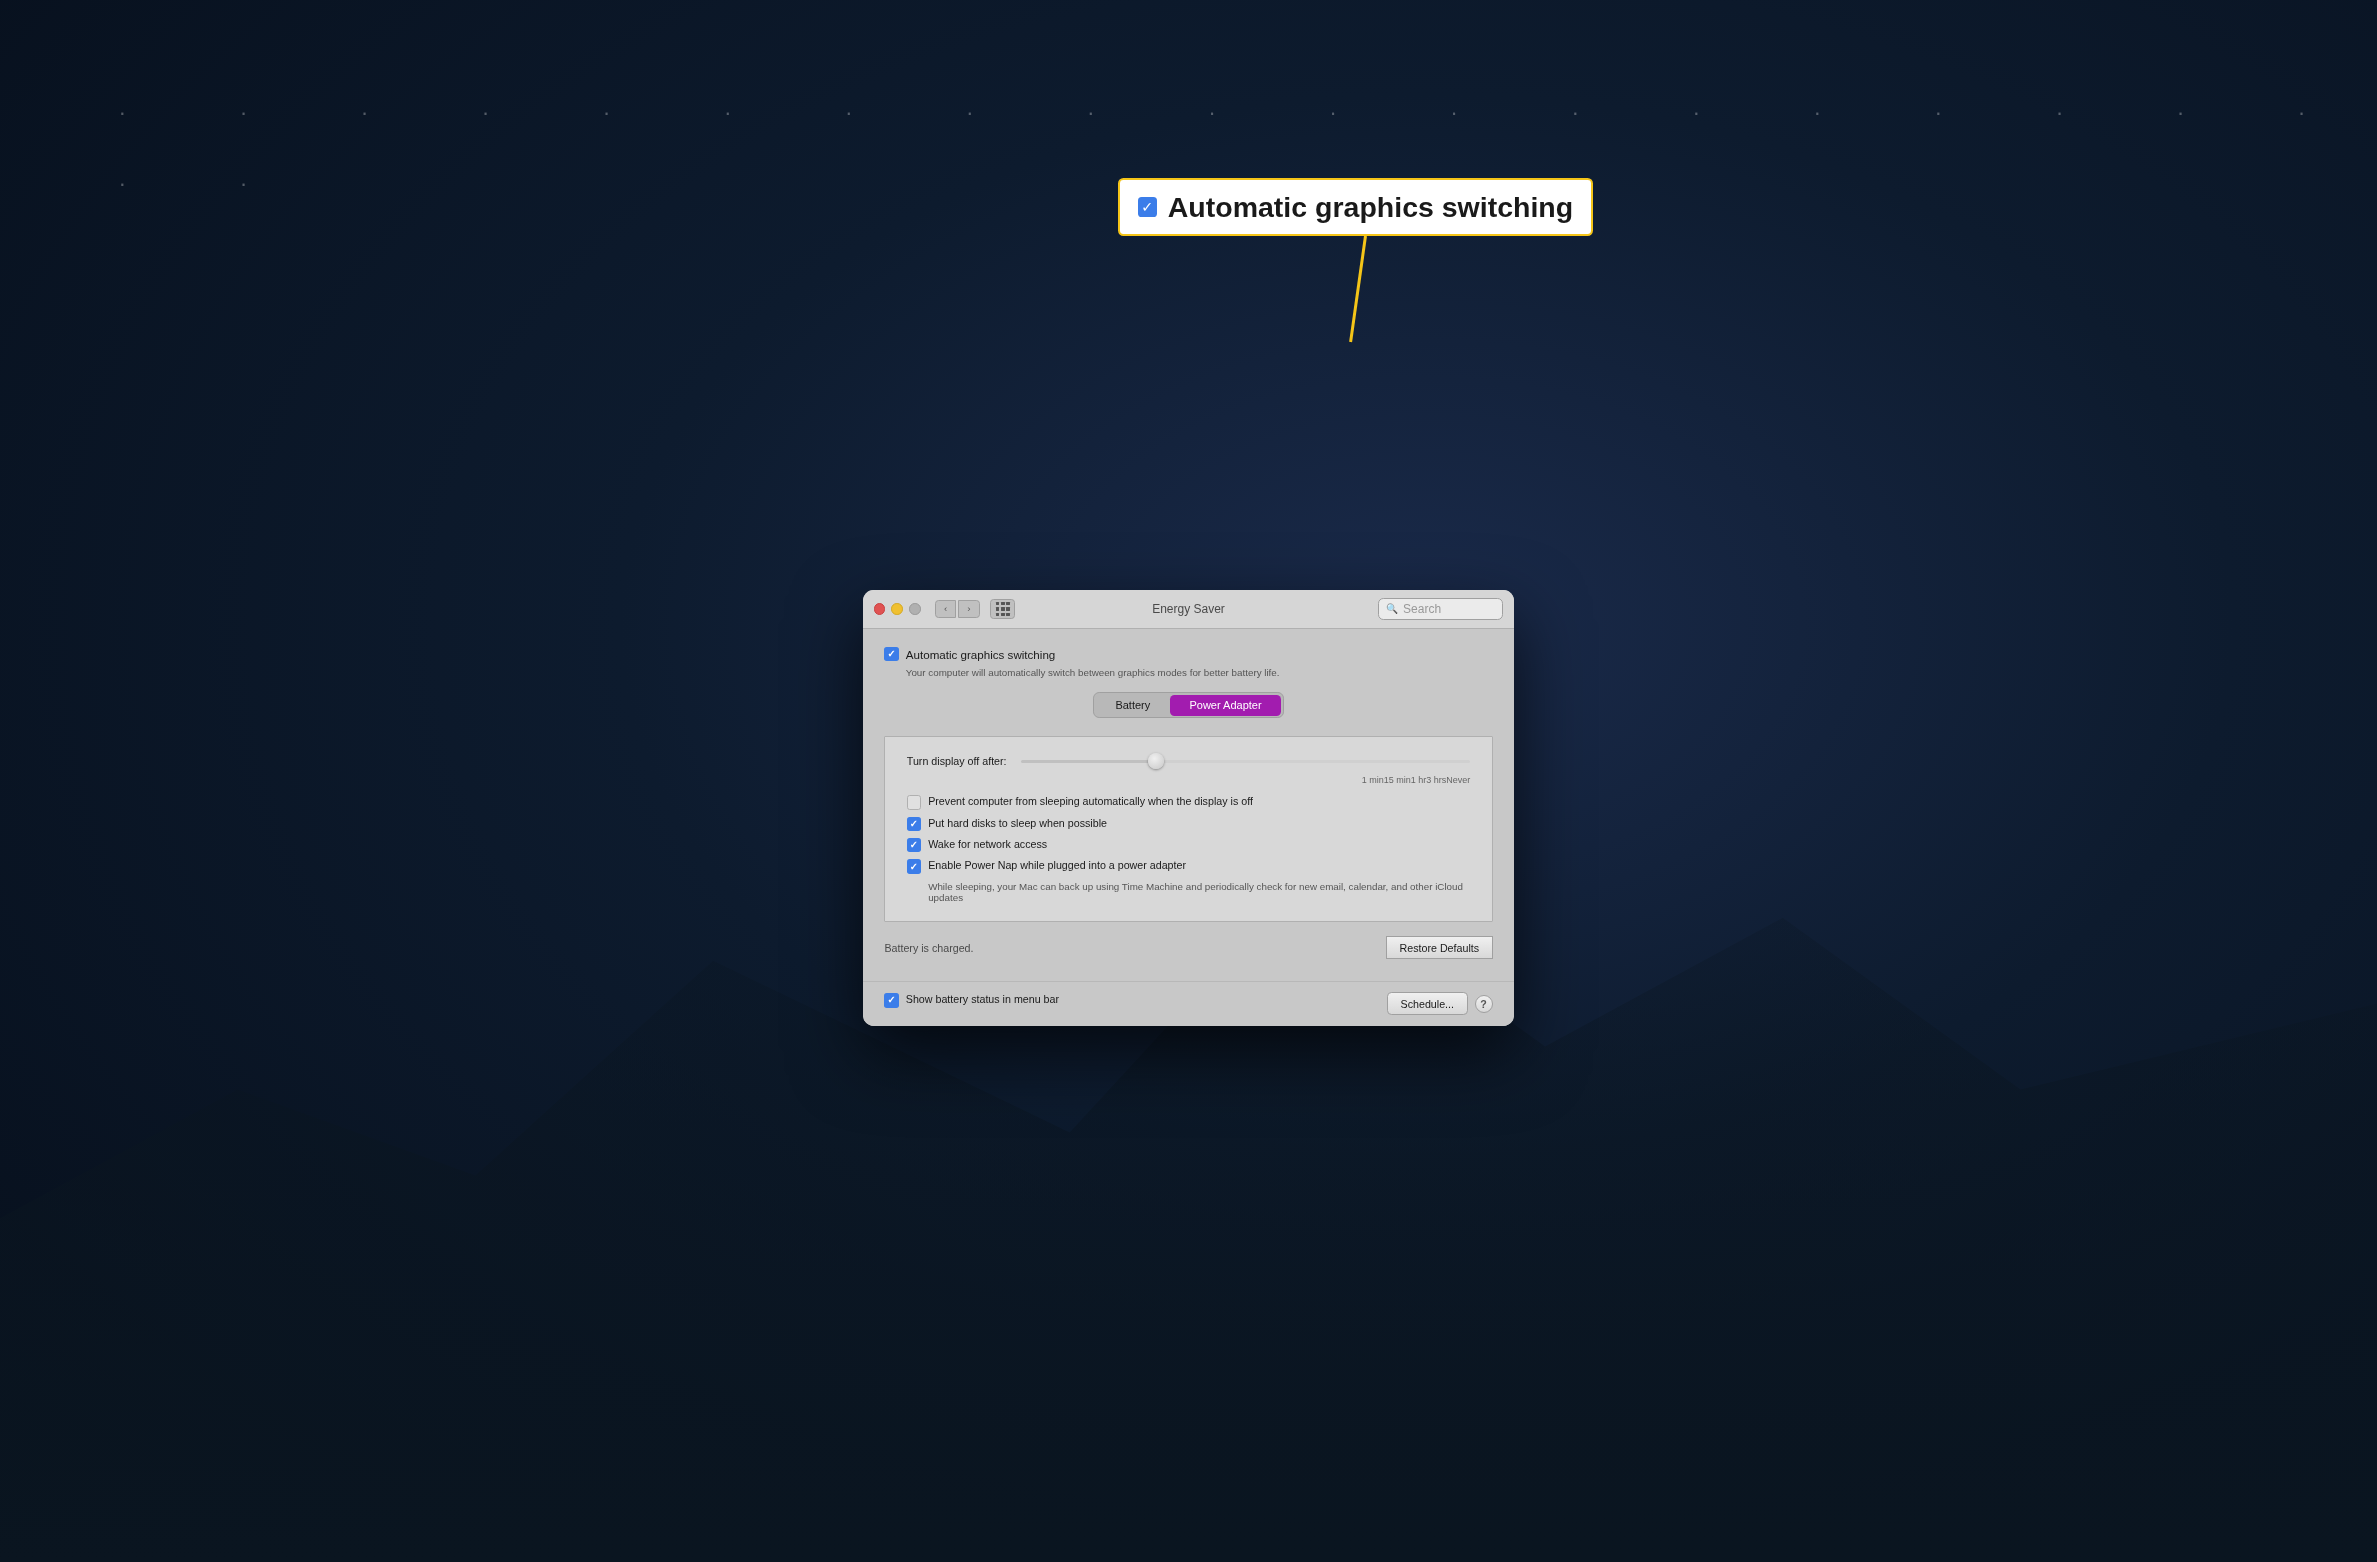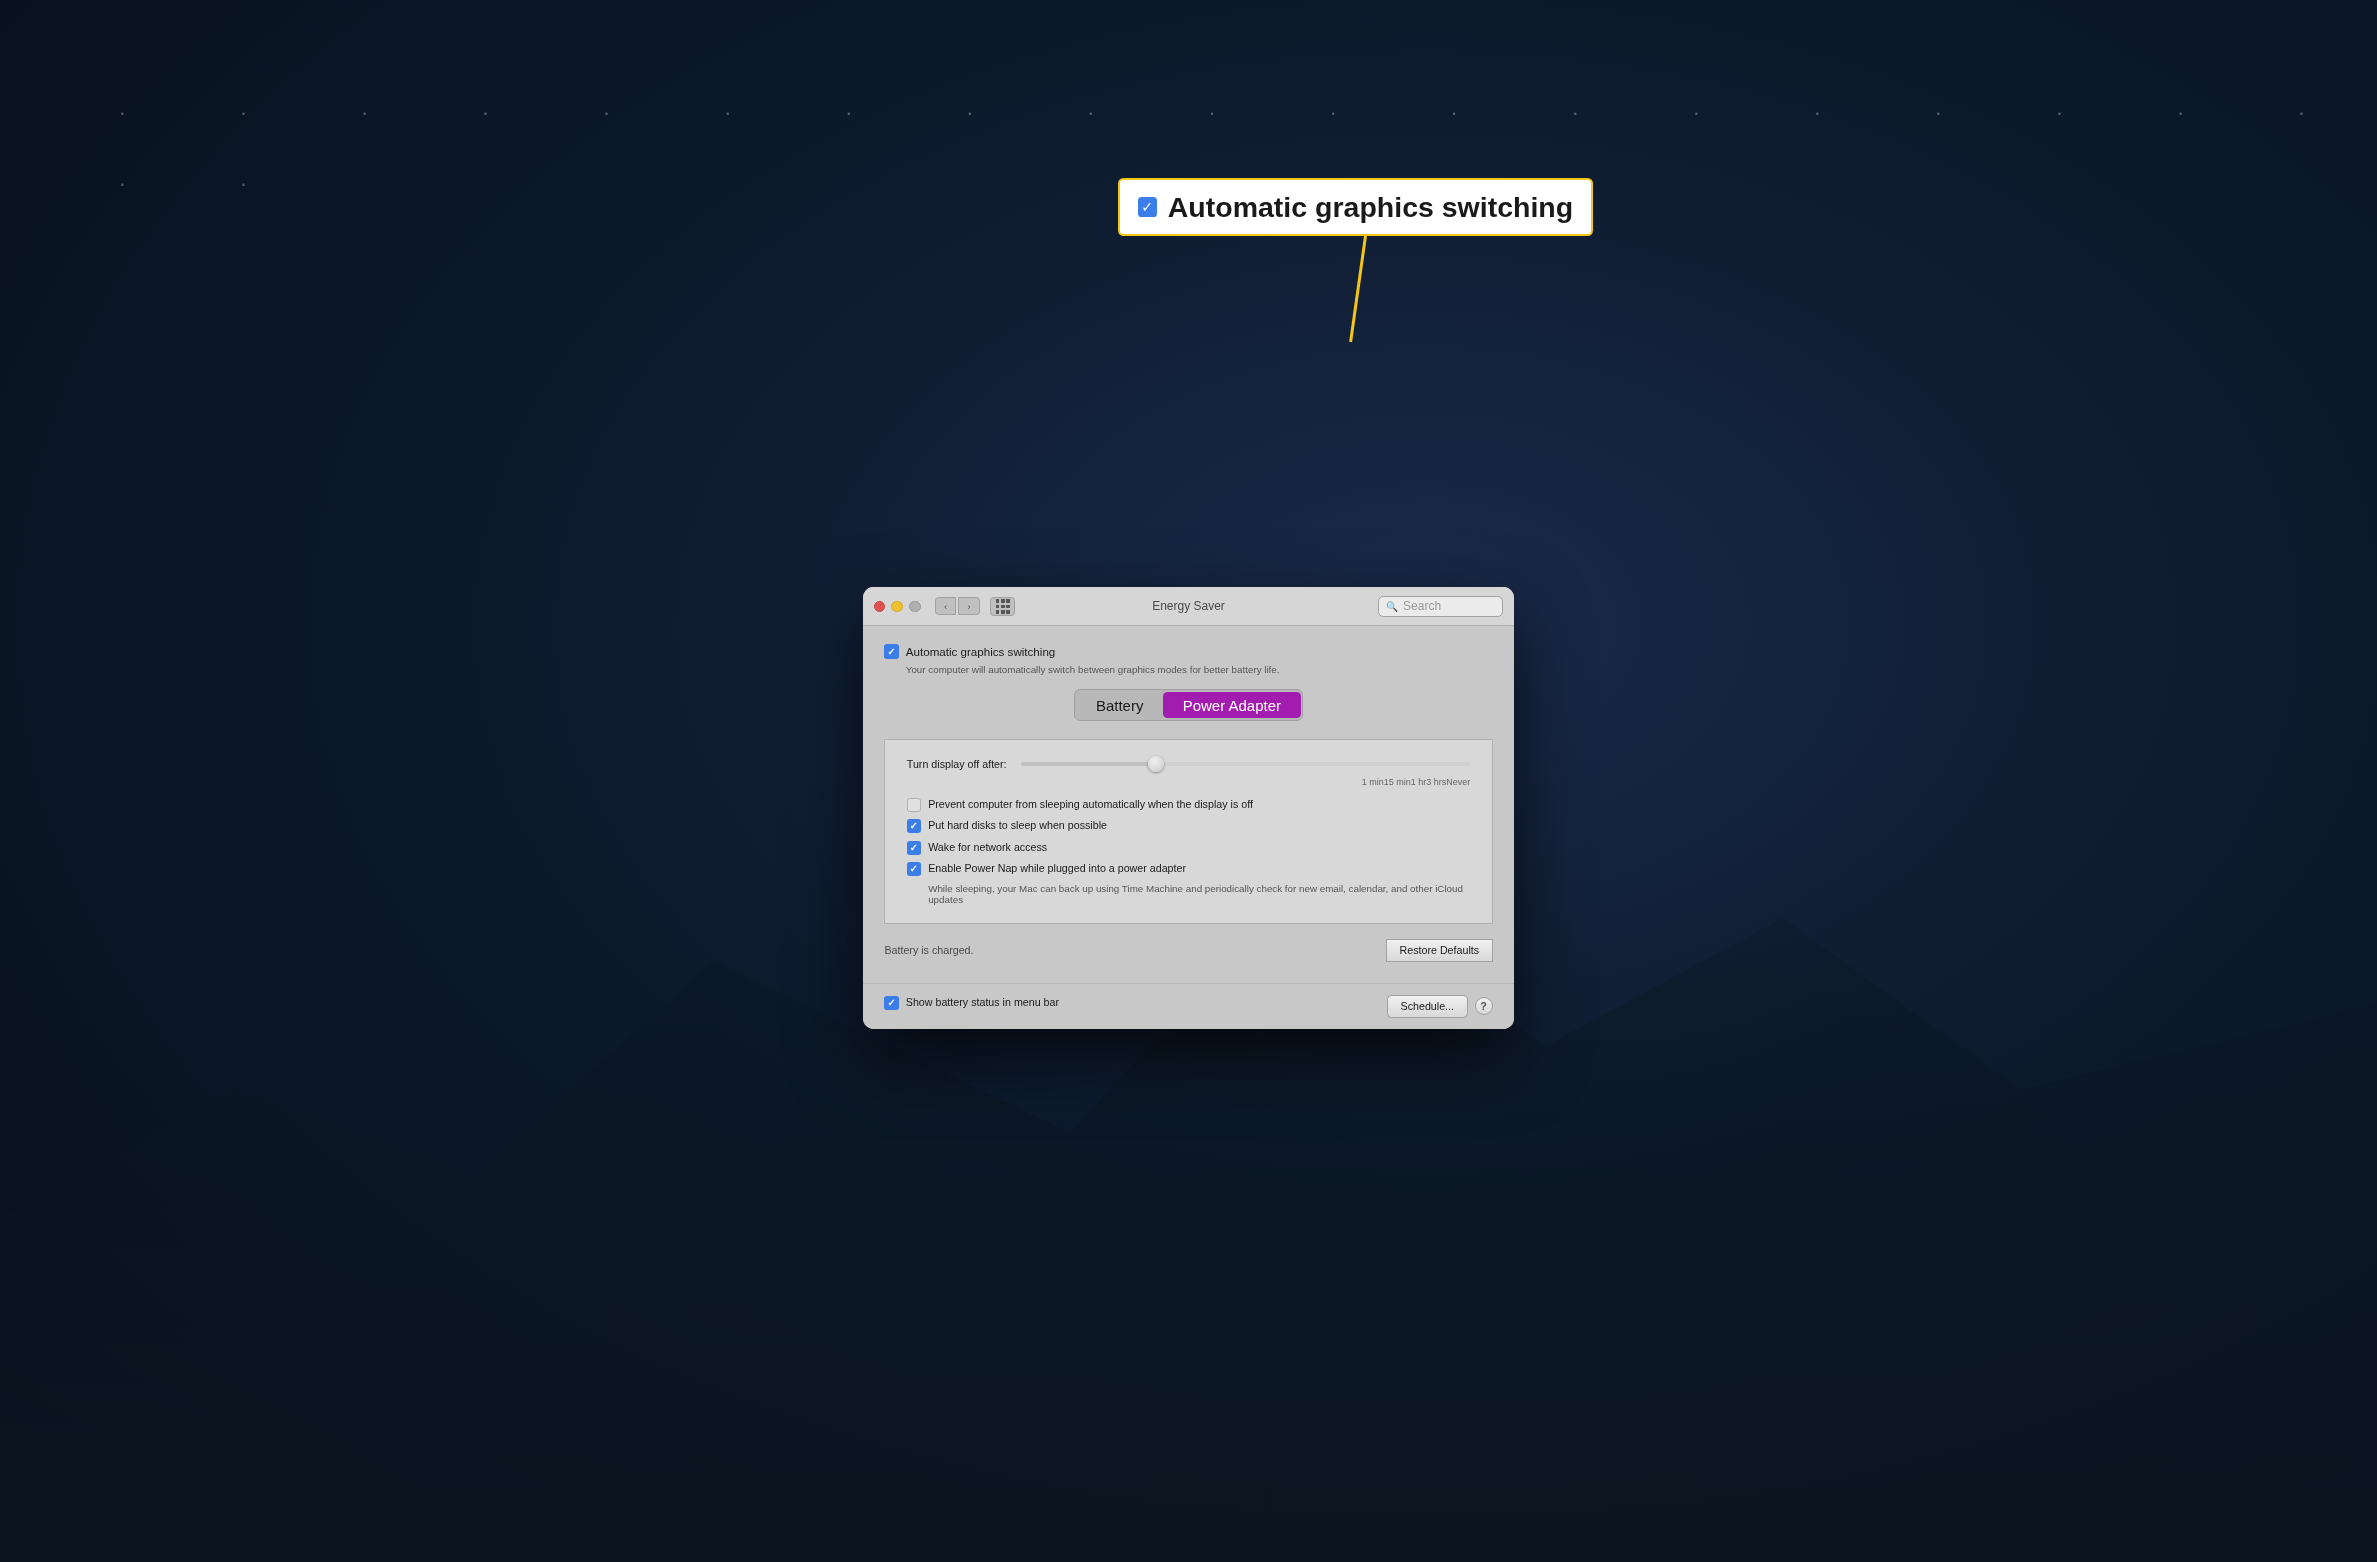--- a/index.html
+++ b/index.html
@@ -261,21 +261,21 @@
       background: #b8b8b8;
       border-radius: 6.2px;
       padding: 1.8px;
       display: flex;
       border: 0.9px solid #a0a0a0;
     }
 
     .segment-btn {
       padding: 4.5px 19.6px;
       border-radius: 4.5px;
-      font-size: 15px;
+      font-size: 11px;
       cursor: pointer;
       font-weight: 500;
     }
 
     .segment-btn.inactive {
       background: transparent;
       color: #1a1a1a;
     }
 
     .segment-btn.active {

